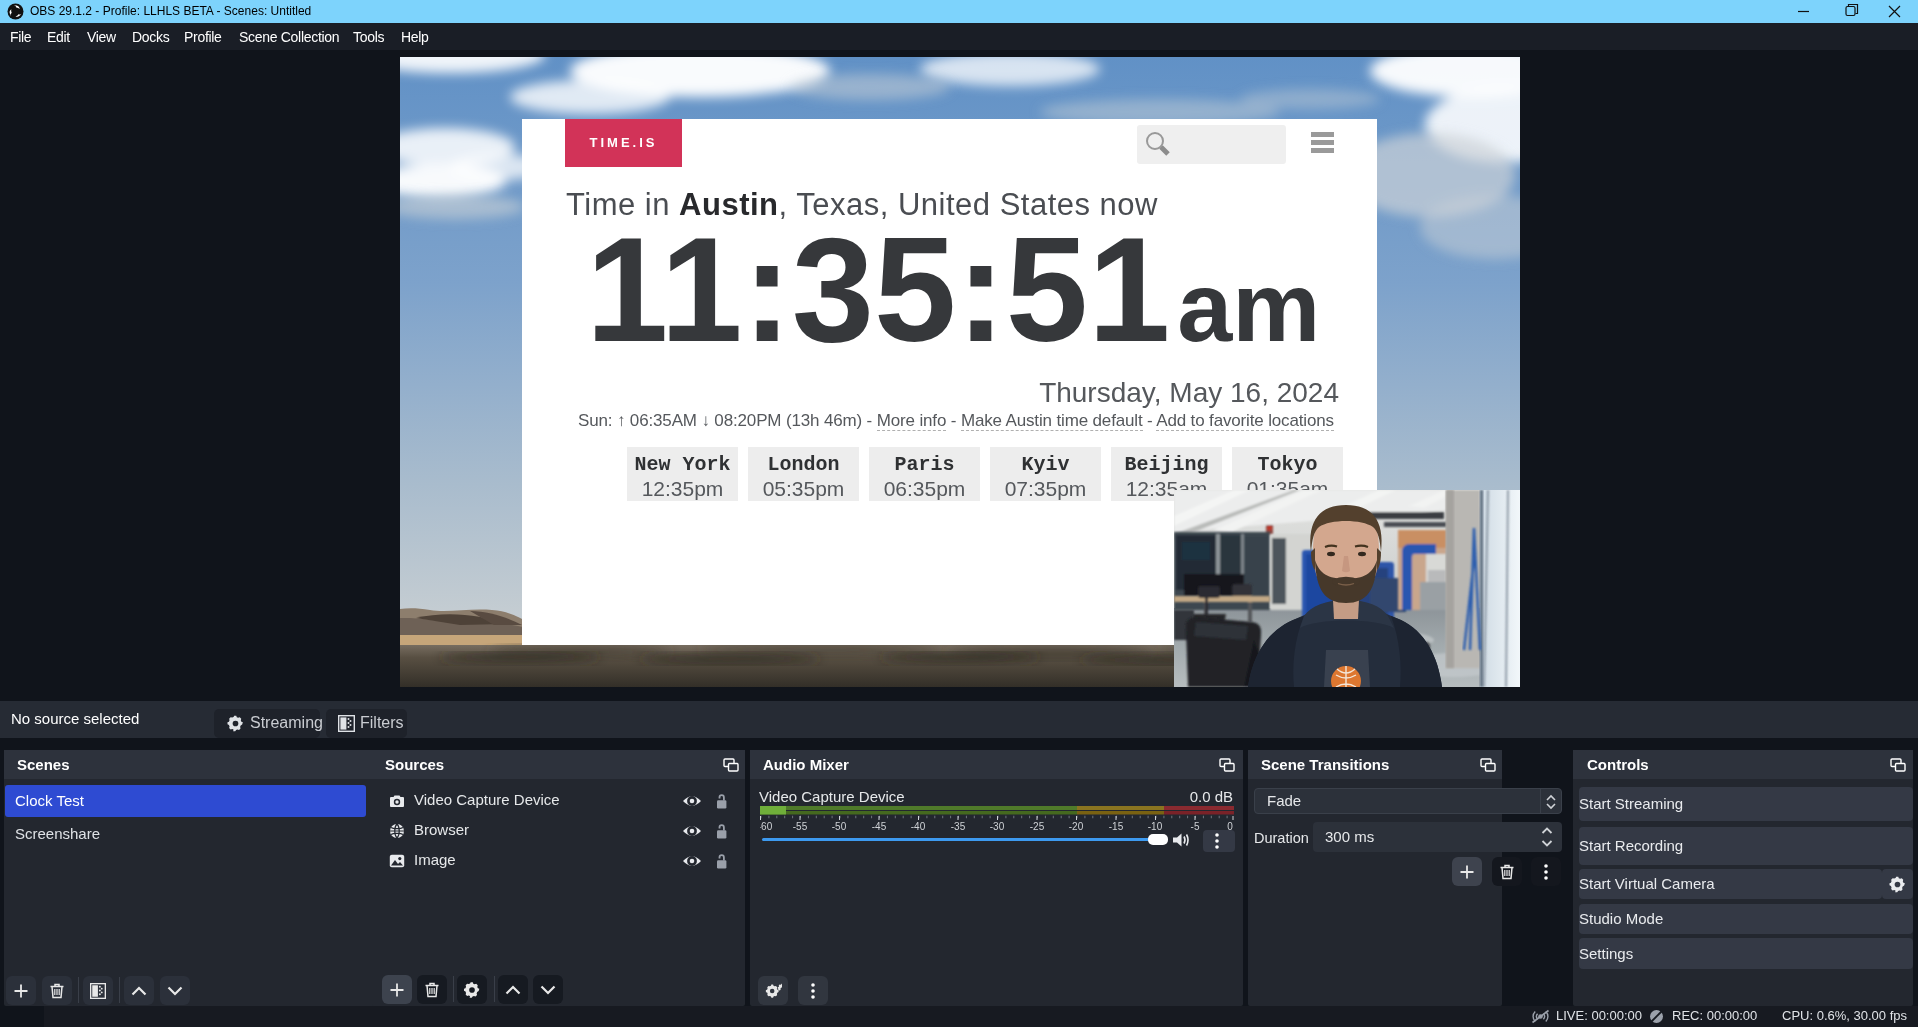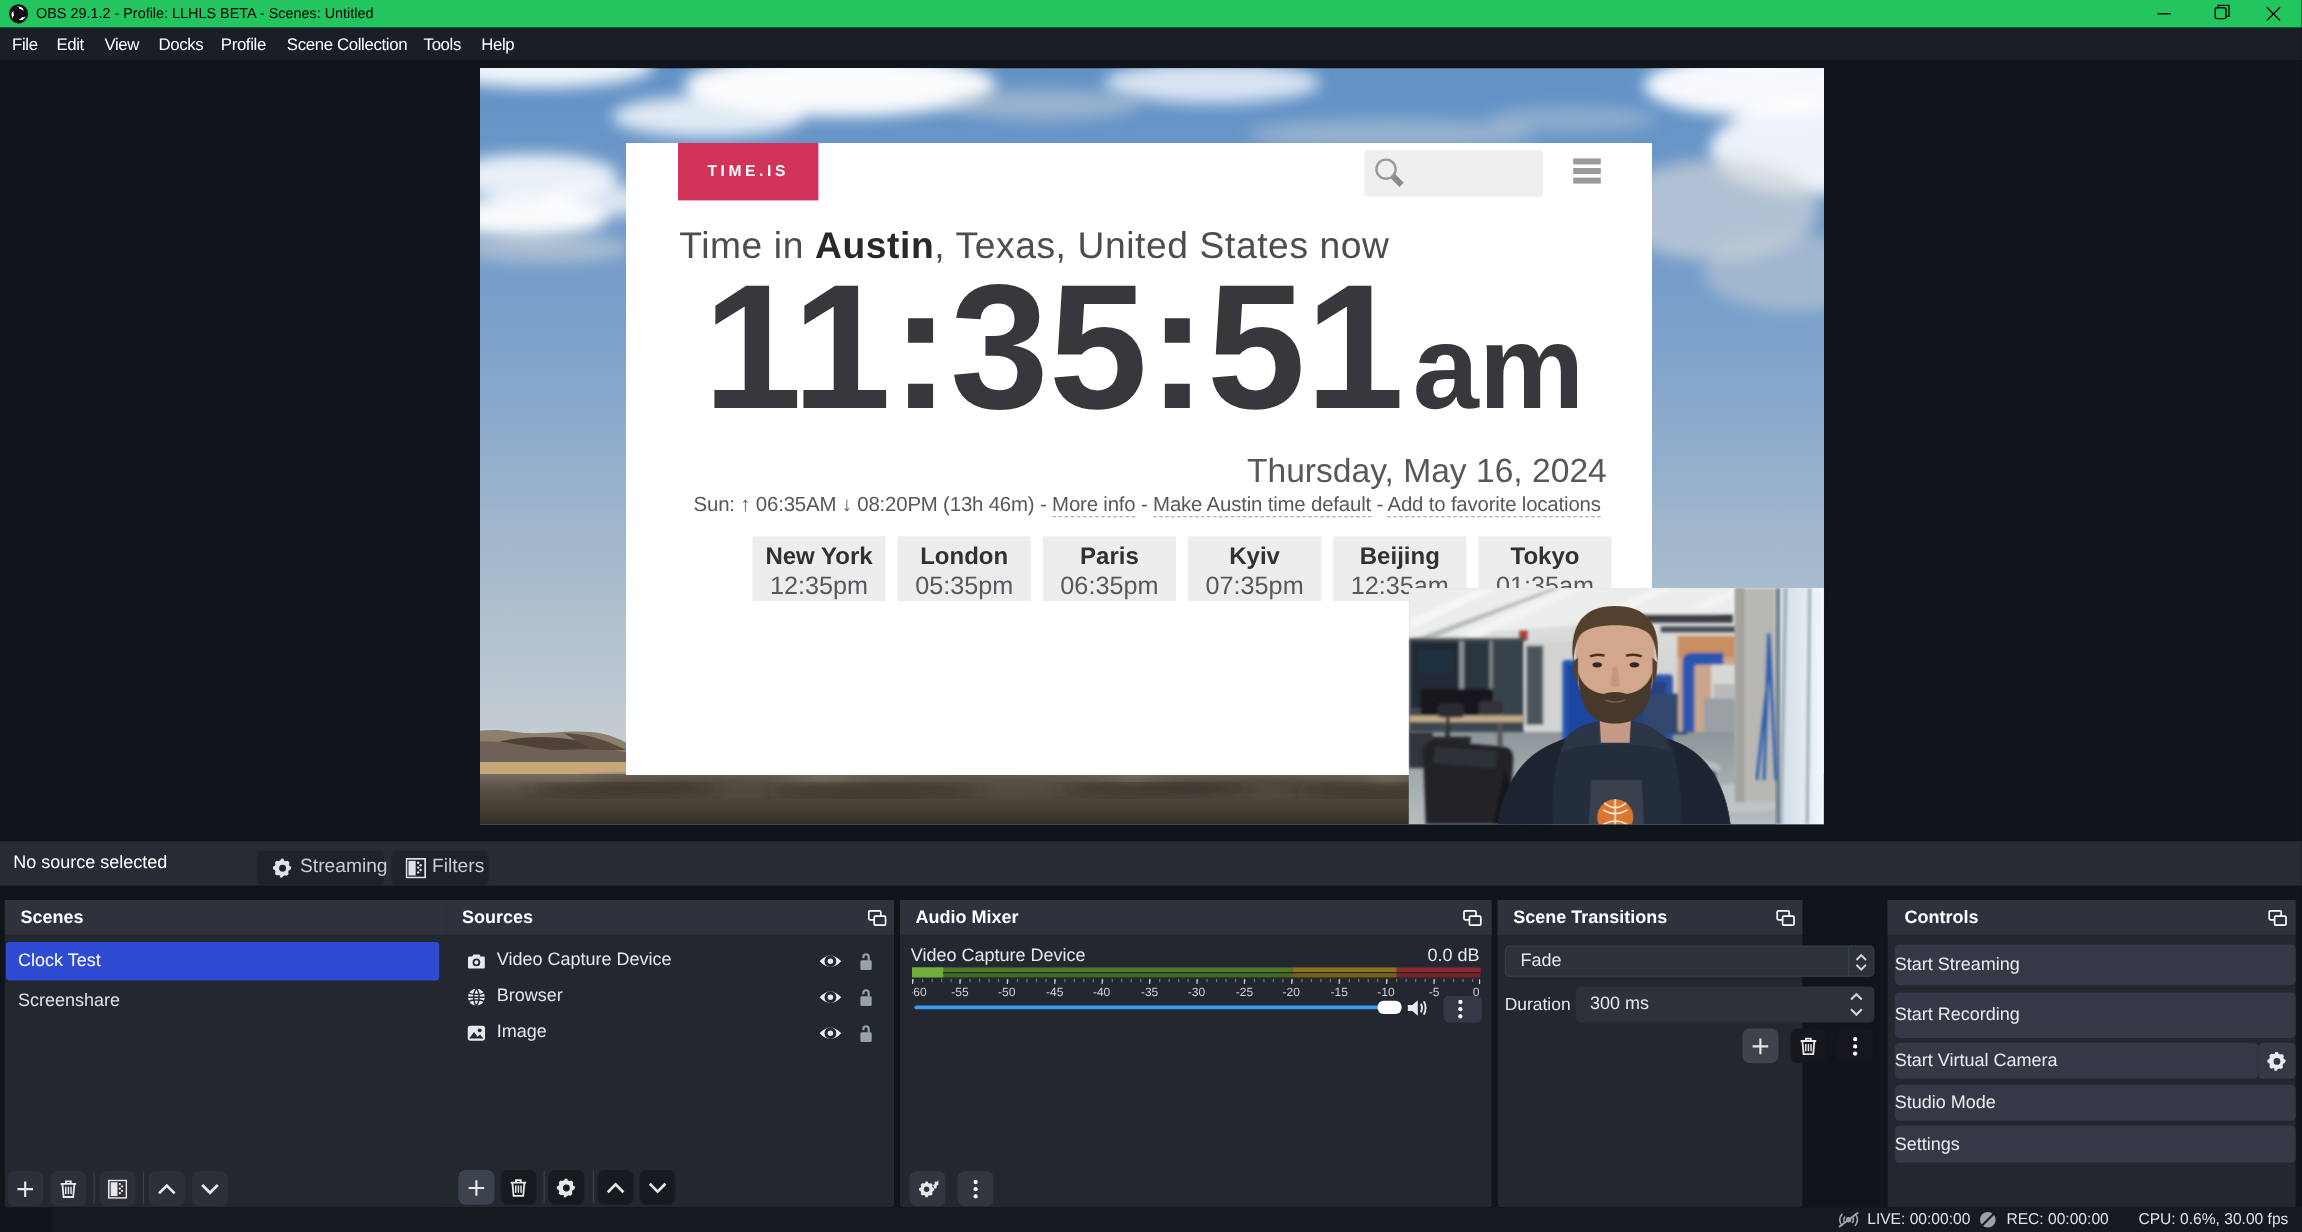--- a/index.html
+++ b/index.html
@@ -1,35 +1,35 @@
 <!DOCTYPE html>
 <html><head>
 <meta charset="utf-8">
 <style>
   * { margin:0; padding:0; box-sizing:border-box; }
   html,body { width:1918px; height:1027px; overflow:hidden; background:#10141b;
     font-family:"Liberation Sans", sans-serif; }
   .abs { position:absolute; }
-  #titlebar { position:absolute; left:0; top:0; width:1918px; height:23px; background:#22c55e; color:#000; }
+  #titlebar { position:absolute; left:0; top:0; width:1918px; height:23px; background:#7dd3fc; color:#000; }
   #titlebar .txt { position:absolute; left:30px; top:4px; font-size:12px; color:#000; }
   #menubar { position:absolute; left:0; top:23px; width:1918px; height:27px; background:#1a1e26; }
   #menubar span { position:absolute; top:6px; font-size:14px; letter-spacing:-0.3px; color:#fff; }
   #canvas { position:absolute; left:0; top:50px; width:1918px; height:651px; background:#10141b; }
   #video { position:absolute; left:400px; top:7px; width:1120px; height:630px; overflow:hidden; background:#7aa3cf; }
   #whitepanel { position:absolute; left:122px; top:62px; width:855px; height:526px; background:#ffffff; }
   #webcam { position:absolute; left:774px; top:433px; width:346px; height:197px; overflow:hidden; }
   #srcbar { position:absolute; left:0; top:701px; width:1918px; height:37px; background:#262b34; }
   .panel { position:absolute; top:750px; height:256px; background:#23272f; border-radius:2px; }
   .phead { position:absolute; left:0; top:0; width:100%; height:29px; background:#2d323c;
     color:#fff; font-size:15px; font-weight:bold; line-height:29px; padding-left:13px; }
   .dockico { position:absolute; top:8px; width:16px; height:14px; }
   #statusbar { position:absolute; left:0; top:1006px; width:1918px; height:21px; background:#171a21;
     color:#dfe2e6; font-size:13px;margin-left:44px; }
   .citybox { position:absolute; top:0; width:111px; height:54px; background:#ededed; text-align:center; }
-  .citybox b { display:block; font-size:20px; color:#2f3133; margin-top:6px; }
+  .citybox b { display:block; font-size:20px; color:#2f3133; margin-top:6px;font-family:Liberation Mono, monospace; }
   .citybox span { display:block; font-size:21px; color:#55585c; margin-top:1px; }
   .tbtn { position:absolute; width:30px; height:29px; background:#2b303a; border-radius:6px; }
   .tbtn svg { position:absolute; left:50%; top:50%; transform:translate(-50%,-50%); }
   .cbtn { position:absolute; left:6px; width:334px; height:34px; background:#343945; border-radius:4px;
     color:#e9ebee; font-size:15px; }
   .srow { position:absolute; left:0; width:100%; height:30px; }
   .srow .sico { position:absolute; left:17px; top:7px; width:16px; height:16px; }
   .srow span { position:absolute; left:42px; top:5px; font-size:15px; color:#e6e8ea; }
   .srow .eye { position:absolute; right:43px; top:6px; }
   .srow .lock { position:absolute; right:16px; top:6px; }

